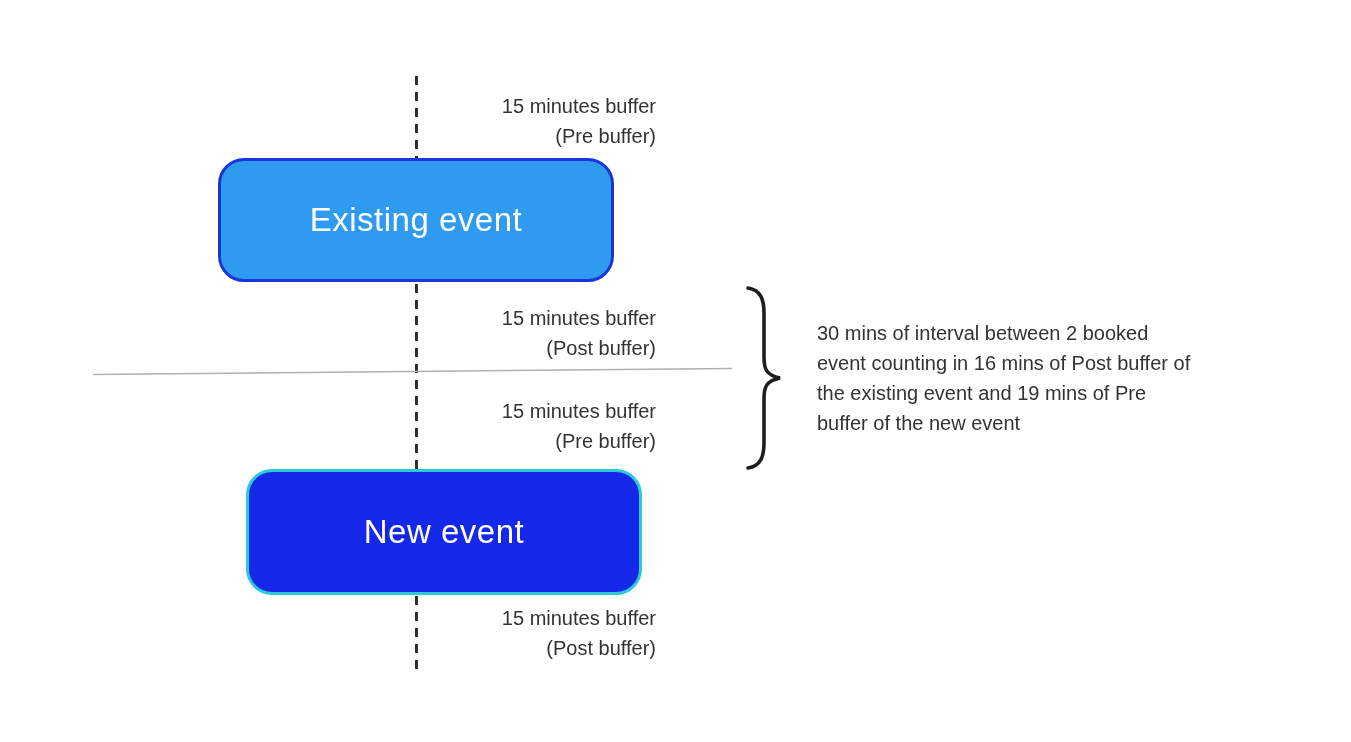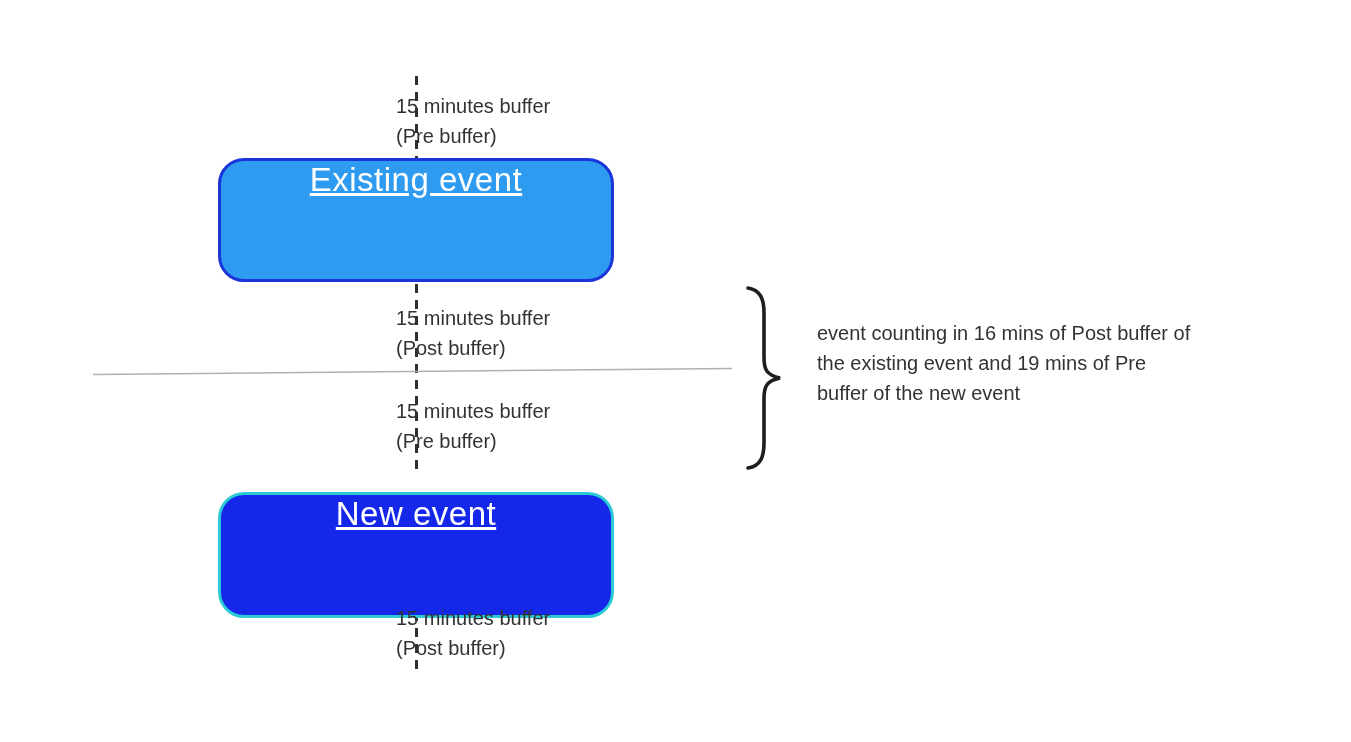--- a/index.html
+++ b/index.html
@@ -33,46 +33,46 @@
   .dash-bottom { top: 596px; height: 78px;  }
 
   
   .event-box {
     position: absolute;
     left: 218px;
     width: 396px;
     box-sizing: border-box;
     border-radius: 26px;
     display: flex;
-    align-items: flex-start;
+    align-items: center;
     justify-content: center;
     color: #ffffff;
     font-size: 33px;
     letter-spacing: 0.5px;
-    text-decoration: underline;
   }
   .event-box.existing {
     top: 158px;
     height: 124px;
     background: var(--existing-fill, #2e9bf0);
     border: 3px solid var(--existing-border, #1b36d8);
   }
   .event-box.new {
-    top: 492px;
+    top: 469px;
     height: 126px;
     background: var(--new-fill, #1527e8);
     border: 3px solid var(--new-border, #2cc9d6);
+    margin-left: 28px;
   }
 
   
   .buffer-label {
     position: absolute;
     left: 396px;
     width: 260px;
-    text-align: left;
+    text-align: right;
     font-size: 20px;
     line-height: 30px;
     color: var(--text, #333333);
   }
   .buffer-label.pos-top           { top: 91px;  }
   .buffer-label.pos-post-existing { top: 303px; }
   .buffer-label.pos-pre-new       { top: 396px; }
   .buffer-label.pos-bottom        { top: 603px; }
 
   
@@ -149,18 +149,19 @@
     <path d="M 4,4
              C 17,6 20,16 20,29
              L 20,73
              C 20,85 22,91 36,94
              C 22,97 20,103 20,115
              L 20,159
              C 20,172 17,182 4,184" fill="none" stroke="#1E1E1E" stroke-width="3.6" stroke-linecap="round"></path>
   </svg>
 
   <div class="annotation">
+    <div>30 mins of interval between 2 booked</div>
     <div>event counting in 16 mins of Post buffer of</div>
     <div>the existing event and 19 mins of Pre</div>
     <div>buffer of the new event</div>
   </div>
 
 </div>
 
 </body></html>

